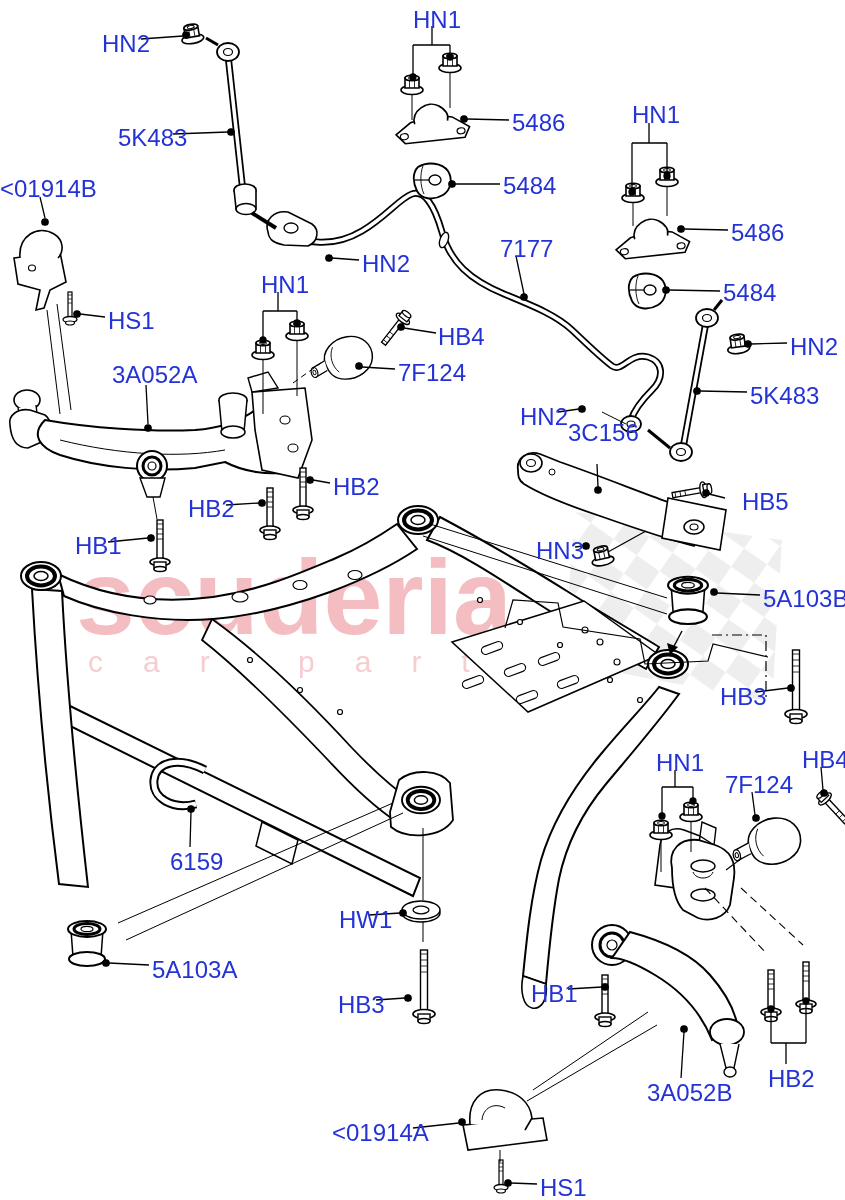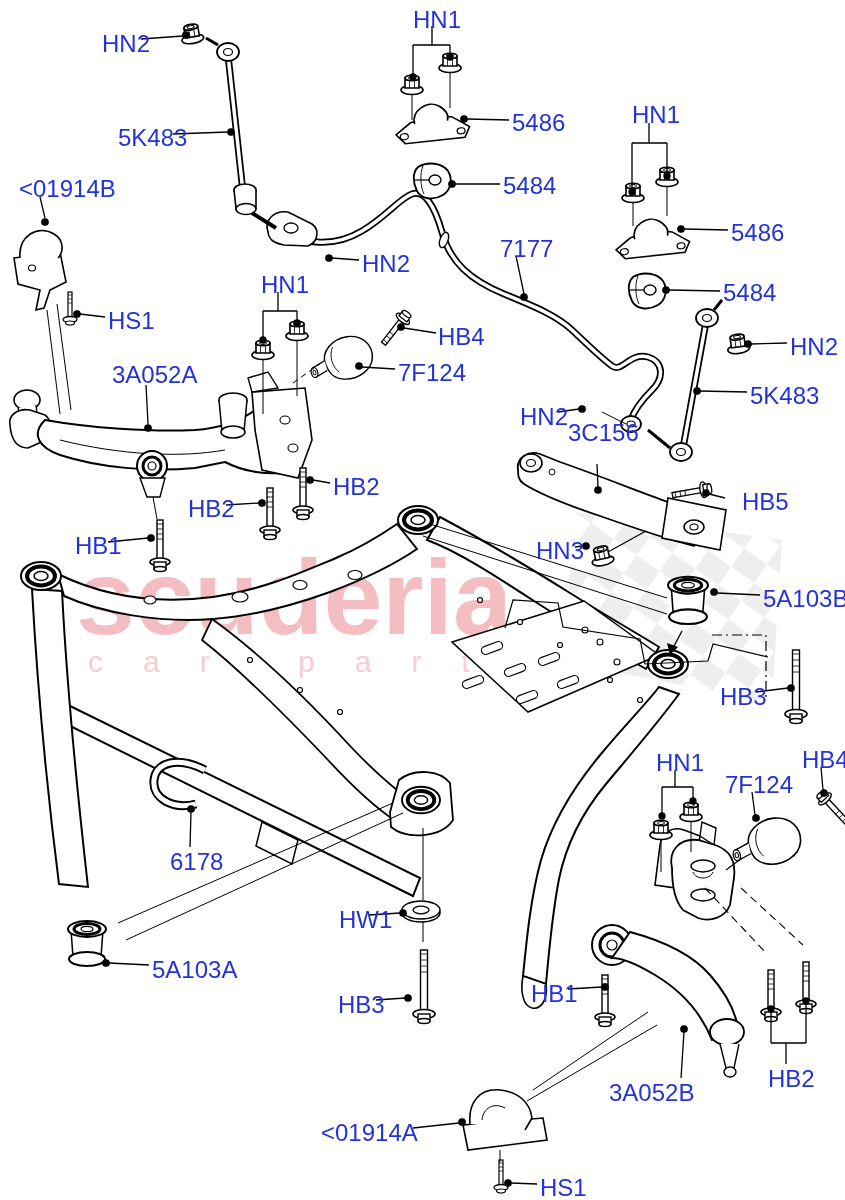--- a/index.html
+++ b/index.html
@@ -394,21 +394,21 @@
 </svg>
 
 <div class="lbl" style="left:102px;top:31px">HN2</div>
 <div class="lbl" style="left:413px;top:7px">HN1</div>
 <div class="lbl" style="left:512px;top:110px">5486</div>
 <div class="lbl" style="left:632px;top:102px">HN1</div>
 <div class="lbl" style="left:503px;top:173px">5484</div>
 <div class="lbl" style="left:500px;top:236px">7177</div>
 <div class="lbl" style="left:731px;top:220px">5486</div>
 <div class="lbl" style="left:723px;top:280px">5484</div>
-<div class="lbl" style="left:19px;top:176px">&lt;01914B</div>
+<div class="lbl" style="left:0;top:176px">&lt;01914B</div>
 <div class="lbl" style="left:362px;top:251px">HN2</div>
 <div class="lbl" style="left:261px;top:272px">HN1</div>
 <div class="lbl" style="left:108px;top:308px">HS1</div>
 <div class="lbl" style="left:438px;top:324px">HB4</div>
 <div class="lbl" style="left:398px;top:360px">7F124</div>
 <div class="lbl" style="left:790px;top:334px">HN2</div>
 <div class="lbl" style="left:118px;top:125px">5K483</div>
 <div class="lbl" style="left:750px;top:383px">5K483</div>
 <div class="lbl" style="left:112px;top:362px">3A052A</div>
 <div class="lbl" style="left:520px;top:404px">HN2</div>
@@ -416,23 +416,23 @@
 <div class="lbl" style="left:742px;top:489px">HB5</div>
 <div class="lbl" style="left:188px;top:496px">HB2</div>
 <div class="lbl" style="left:333px;top:474px">HB2</div>
 <div class="lbl" style="left:75px;top:533px">HB1</div>
 <div class="lbl" style="left:536px;top:538px">HN3</div>
 <div class="lbl" style="left:763px;top:586px">5A103B</div>
 <div class="lbl" style="left:720px;top:684px">HB3</div>
 <div class="lbl" style="left:656px;top:750px">HN1</div>
 <div class="lbl" style="left:725px;top:772px">7F124</div>
 <div class="lbl" style="left:802px;top:747px">HB4</div>
-<div class="lbl" style="left:170px;top:849px">6178</div>
+<div class="lbl" style="left:170px;top:849px">6159</div>
 <div class="lbl" style="left:339px;top:907px">HW1</div>
 <div class="lbl" style="left:152px;top:957px">5A103A</div>
 <div class="lbl" style="left:338px;top:992px">HB3</div>
 <div class="lbl" style="left:531px;top:981px">HB1</div>
-<div class="lbl" style="left:609px;top:1080px">3A052B</div>
+<div class="lbl" style="left:647px;top:1080px">3A052B</div>
 <div class="lbl" style="left:768px;top:1066px">HB2</div>
-<div class="lbl" style="left:321px;top:1120px">&lt;01914A</div>
+<div class="lbl" style="left:332px;top:1120px">&lt;01914A</div>
 <div class="lbl" style="left:540px;top:1175px">HS1</div>
 
 </div>
 
 </body></html>

